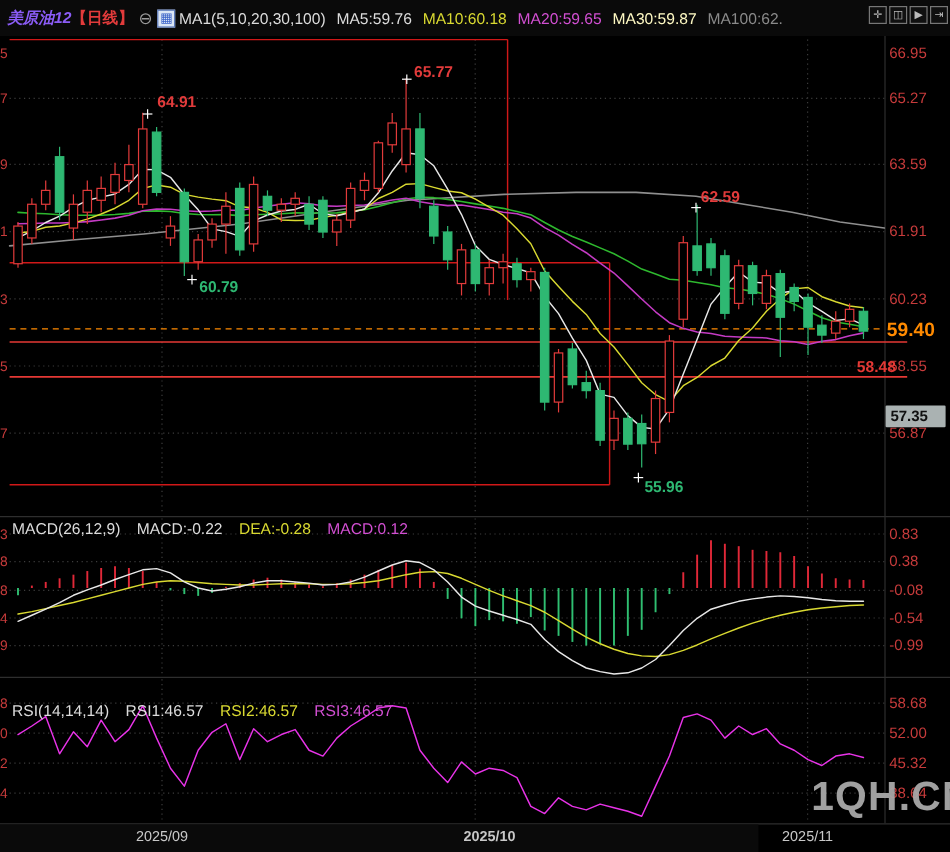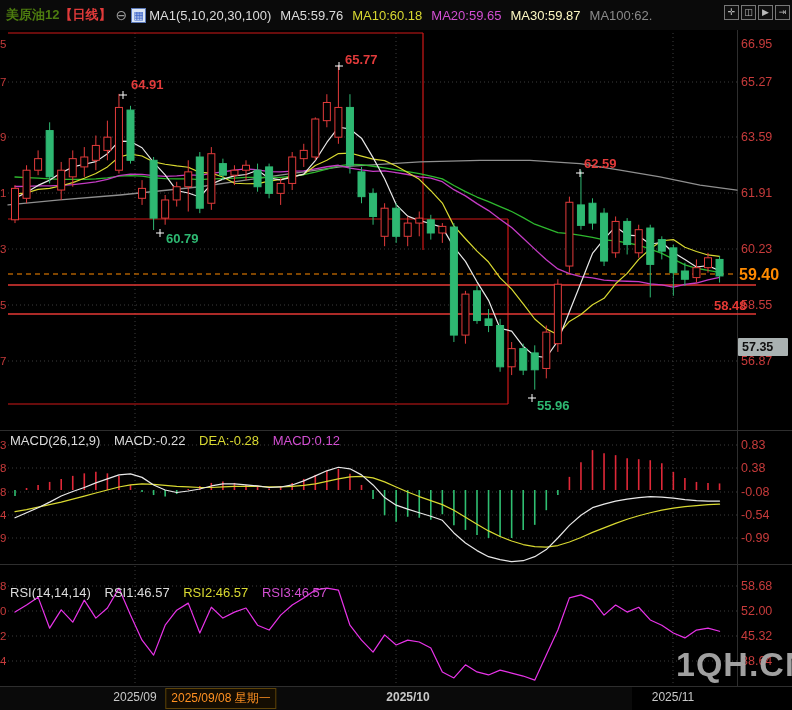--- a/index.html
+++ b/index.html
@@ -1,20 +1,20 @@
 <!DOCTYPE html>
 <html><head>
 <meta charset="utf-8">
 <style>
   html,body{margin:0;padding:0;background:#000;}
   body{width:792px;height:710px;position:relative;overflow:hidden;
        font-family:"Liberation Sans","DejaVu Sans",sans-serif;}
   #topbar{position:absolute;left:0;top:0;width:792px;height:30px;background:#0a0a0a;
           display:flex;align-items:center;font-size:13px;color:#e6e6e6;white-space:nowrap;}
-  #topbar .sym{font-weight:bold;color:#4d7c0f;margin-left:6px;}
+  #topbar .sym{font-weight:bold;color:#8b5cf6;margin-left:6px;font-style:italic;}
   #topbar .period{color:#e23b3b;font-weight:bold;}
   #topbar .minus{color:#9a9a9a;font-size:14px;margin:0 4px;}
   #topbar .chip{display:inline-block;width:13px;height:13px;background:#dce6f5;color:#3a62c8;
          font-size:11px;line-height:13px;text-align:center;border:1px solid #5a78b8;margin-right:3px;}
   #topbar .ma{margin-right:9px;}
   .c-white{color:#dcdcdc}.c-yellow{color:#d9d931}.c-magenta{color:#d24fd2}
   .c-green{color:#fef9c3}.c-gray{color:#8a8a8a}
   #toolbar-icons{position:absolute;right:2px;top:5px;display:flex;gap:2px;}
   .ticon{width:13px;height:13px;border:1px solid #777;color:#bbb;font-size:9px;line-height:13px;
          text-align:center;background:#101010;}
@@ -376,14 +376,13 @@
   <span class="c-yellow">RSI2:46.57</span>
   <span class="c-magenta">RSI3:46.57</span>
 </div>
 
 <div id="watermark">1QH.CN</div>
 
 <div id="timebar">
     <div class="tlabel" style="left: 135px;">2025/09</div>
     <div class="tlabel" style="left: 408px; font-weight: bold;">2025/10</div>
     <div class="tlabel" style="left: 673px;">2025/11</div>
-    <div id="crosshair-date" style="left: 221px;">2025/09/08 星期一</div>
   </div>
 
 </body></html>

